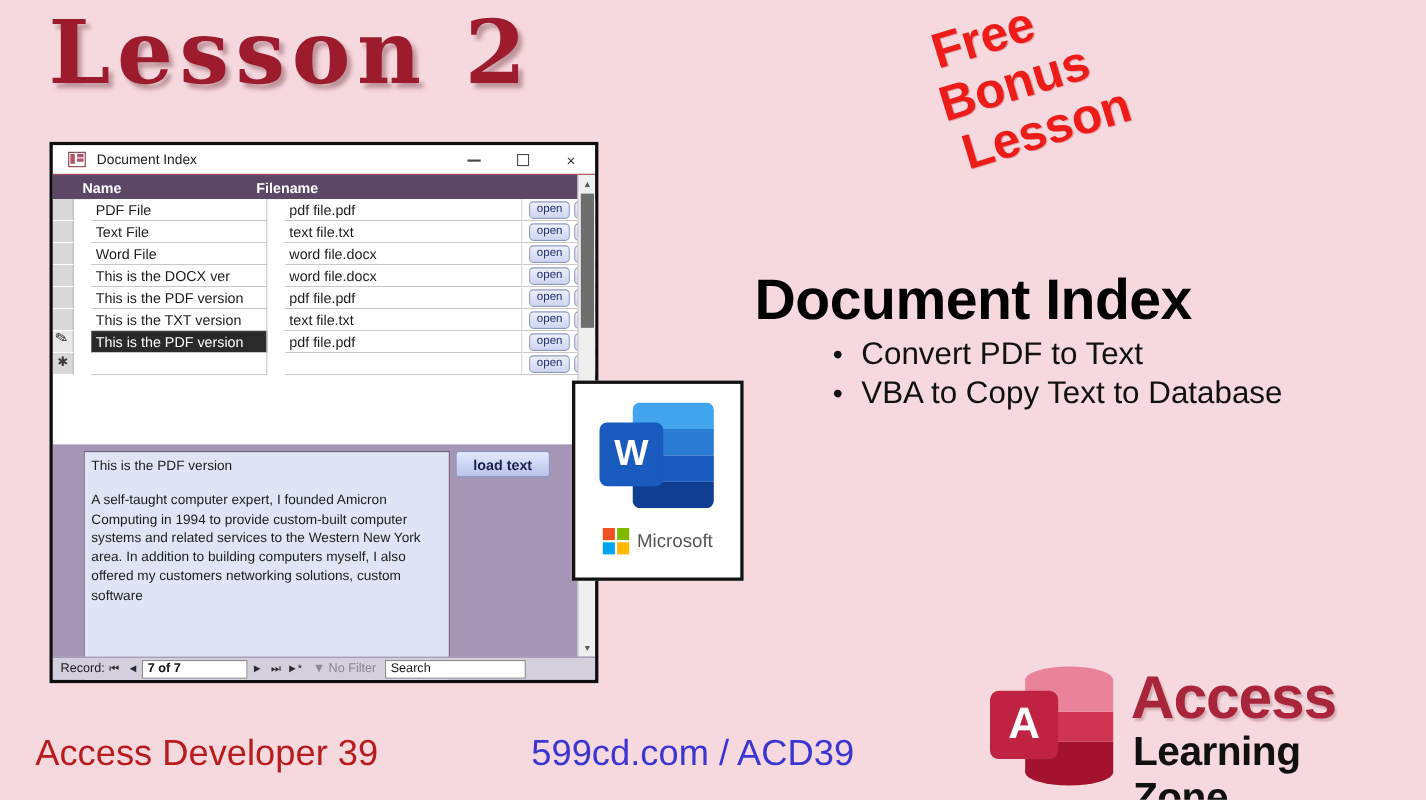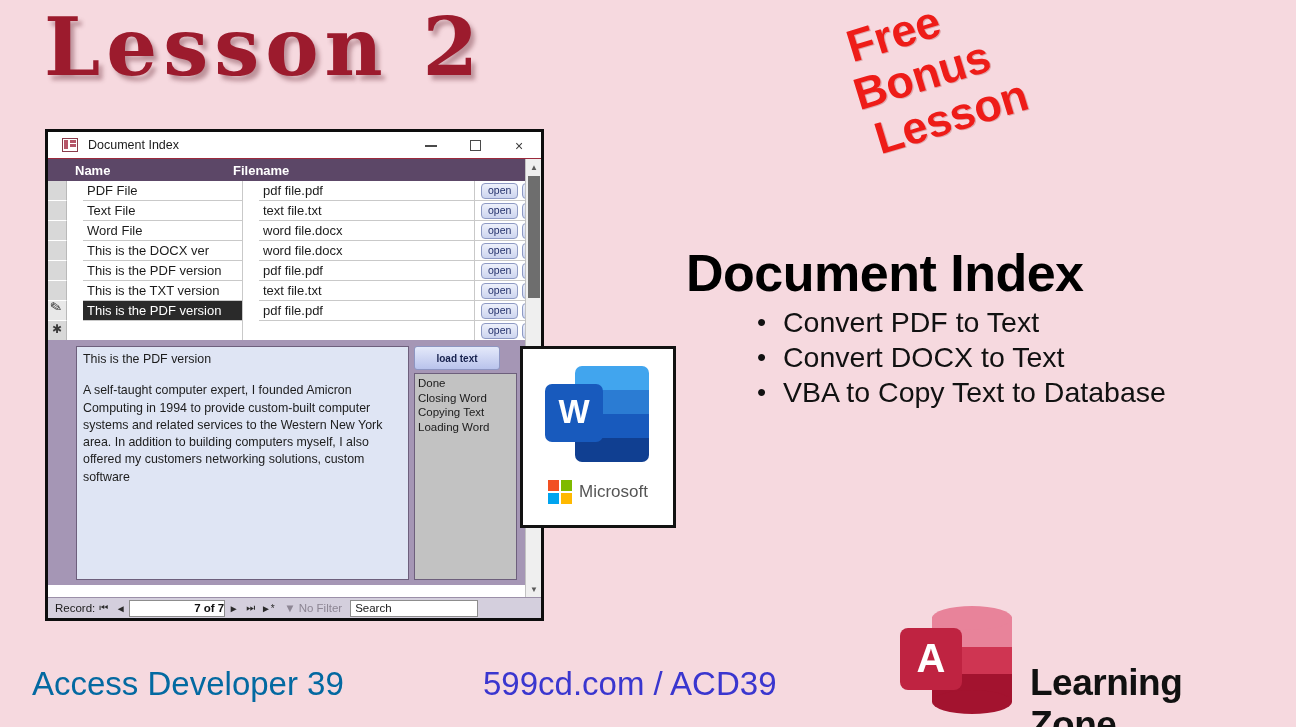--- a/index.html
+++ b/index.html
@@ -52,21 +52,21 @@
     font-family:"Liberation Sans", sans-serif;
   }
   #bullet-list li::before {
     content:"\2022"; display:inline-block; width:26px;
     font-size:26px; vertical-align:top;
   }
 
   
   #footer-course {
     position:absolute; left:32px; top:665px;
-    font-size:33px; color:#0369a1;
+    font-size:33px; color:#b91c1c;
     font-family:"Liberation Sans", sans-serif;
   }
   #footer-url {
     position:absolute; left:483px; top:665px;
     font-size:33px; color:#3a36cf;
     font-family:"Liberation Sans", sans-serif;
   }
 
   
   #alz-logo { position:absolute; left:900px; top:604px; width:370px; height:110px; }
@@ -121,21 +121,21 @@
   #titlebar-text { font-size:12.5px; color:#1b1b1b; }
   .winbtn {
     width:44px; height:27px; display:flex; align-items:center; justify-content:center;
     color:#3a3a3a; font-size:14px;
   }
   #winbtns { position:absolute; right:0; top:0; display:flex; }
   .minico { width:12px; height:2px; background:#4a4a4a; }
   .maxico { width:11px; height:11px; border:1.6px solid #4a4a4a; }
 
   
-  #grid-wrap { position:relative; height:181px; background:#fff; }
+  #grid-wrap { position:relative; height:245px; background:#fff; }
   #grid-head {
     display:flex; height:22px; background:#5c4767; color:#fff;
     font-size:13px; font-weight:bold; align-items:center;
   }
   .gh-sel { width:19px; height:22px; flex:none; }
   .gh-name { width:160px; padding-left:8px; flex:none; }
   .gh-file { width:216px; padding-left:6px; flex:none; }
   .gh-rest { flex:1; }
 
   .grid-row { display:flex; height:20px; align-items:stretch; }
@@ -181,21 +181,21 @@
   }
   #memo-box p { margin:0 0 14px 0; }
   #memo-clip {
     position:absolute; left:0; bottom:-9px; width:100%; height:12px; overflow:hidden;
     font-size:12.4px; color:#1c1c1c; padding-left:6px;
   }
   #loadbtn {
     position:absolute; left:366px; top:6px; width:86px; height:24px;
     background:linear-gradient(#e4e9fa,#b9c3ec);
     border:1px solid #8e96c2; border-radius:3px;
-    font-size:10px; color:#16204d; font-weight:bold;
+    font-size:13px; color:#16204d; font-weight:bold;
     display:flex; align-items:center; justify-content:center;
   }
   #logbox {
     position:absolute; left:366px; top:33px; width:103px; height:207px;
     background:#c2c2c2; border:1px solid #6d5f7c;
     font-size:11.5px; color:#1b1b1b; line-height:14.5px; padding:2px 3px;
   }
 
   
   #vscroll {
@@ -212,21 +212,21 @@
   
   #navbar {
     position:absolute; left:0; right:0; bottom:0; height:21px;
     background:#d4cfdd; border-top:1px solid #9b8fa8;
     display:flex; align-items:center; font-size:11.5px; color:#1c1c1c;
   }
   #navbar .navlbl { margin-left:7px; }
   .navarrow { width:17px; text-align:center; color:#2a2a2a; font-size:10px; }
   #recbox {
     width:96px; height:17px; background:#fff; border:1px solid #8d8d8d;
-    font-size:11.5px; line-height:15px; padding-left:4px; font-weight:bold; color:#111;text-align:right;
+    font-size:11.5px; line-height:15px; padding-left:4px; font-weight:bold; color:#111;
   }
   #nofilter { margin-left:8px; color:#8d8694; display:flex; align-items:center; gap:3px; }
   #searchbox {
     width:128px; height:17px; background:#fff; border:1px solid #8d8d8d;
     margin-left:8px; font-size:11.5px; line-height:15px; padding-left:4px; color:#1a1a1a;
   }
   #navfill { flex:1; }
 
   
   #word-card {
@@ -258,36 +258,36 @@
 
 <div id="bonus-badge">
   <div class="bb1">Free</div>
   <div class="bb2">Bonus</div>
   <div class="bb3">Lesson</div>
 </div>
 
 <div id="right-head">Document Index</div>
 <ul id="bullet-list">
   <li>Convert PDF to Text</li>
-  <li>Convert DOCX to Text</li>
   <li>VBA to Copy Text to Database</li>
 </ul>
 
 <div id="footer-course">Access Developer 39</div>
 <div id="footer-url">599cd.com / ACD39</div>
 
 <div id="alz-logo">
   <div id="alz-mark">
     <div id="alz-cyl-b3"></div>
     <div id="alz-cyl-bot"></div>
     <div id="alz-cyl-b2"></div>
     <div id="alz-cyl-b1"></div>
     <div id="alz-cyl-top"></div>
     <div id="alz-sq">A</div>
   </div>
+  <div id="alz-access">Access</div>
   <div id="alz-lz">Learning Zone</div>
 </div>
 
 <div id="access-window">
 
   <div id="titlebar">
     <div id="form-icon"></div>
     <span id="titlebar-text">Document Index</span>
     <div id="winbtns">
       <div class="winbtn">
@@ -393,26 +393,20 @@
 
   <div id="detail-area">
     <div id="memo-box">
       <p>This is the PDF version</p>
       <p>A self-taught computer expert, I founded Amicron Computing in 1994 to provide custom-built computer systems and related services to the Western New York area. In addition to building computers myself, I also offered my customers networking solutions, custom software</p>
       <div id="memo-clip">development, and personalized training solutions to</div>
     </div>
 
     <div id="loadbtn">load text</div>
 
-    <div id="logbox">
-      <div>Done</div>
-      <div>Closing Word</div>
-      <div>Copying Text</div>
-      <div>Loading Word</div>
-    </div>
   </div>
 
   <div id="vscroll">
     <div id="vs-up">▲</div>
     <div id="vs-thumb"></div>
     <div id="vs-dn">▼</div>
   </div>
 
   <div id="navbar">
     <span class="navlbl">Record:</span>

